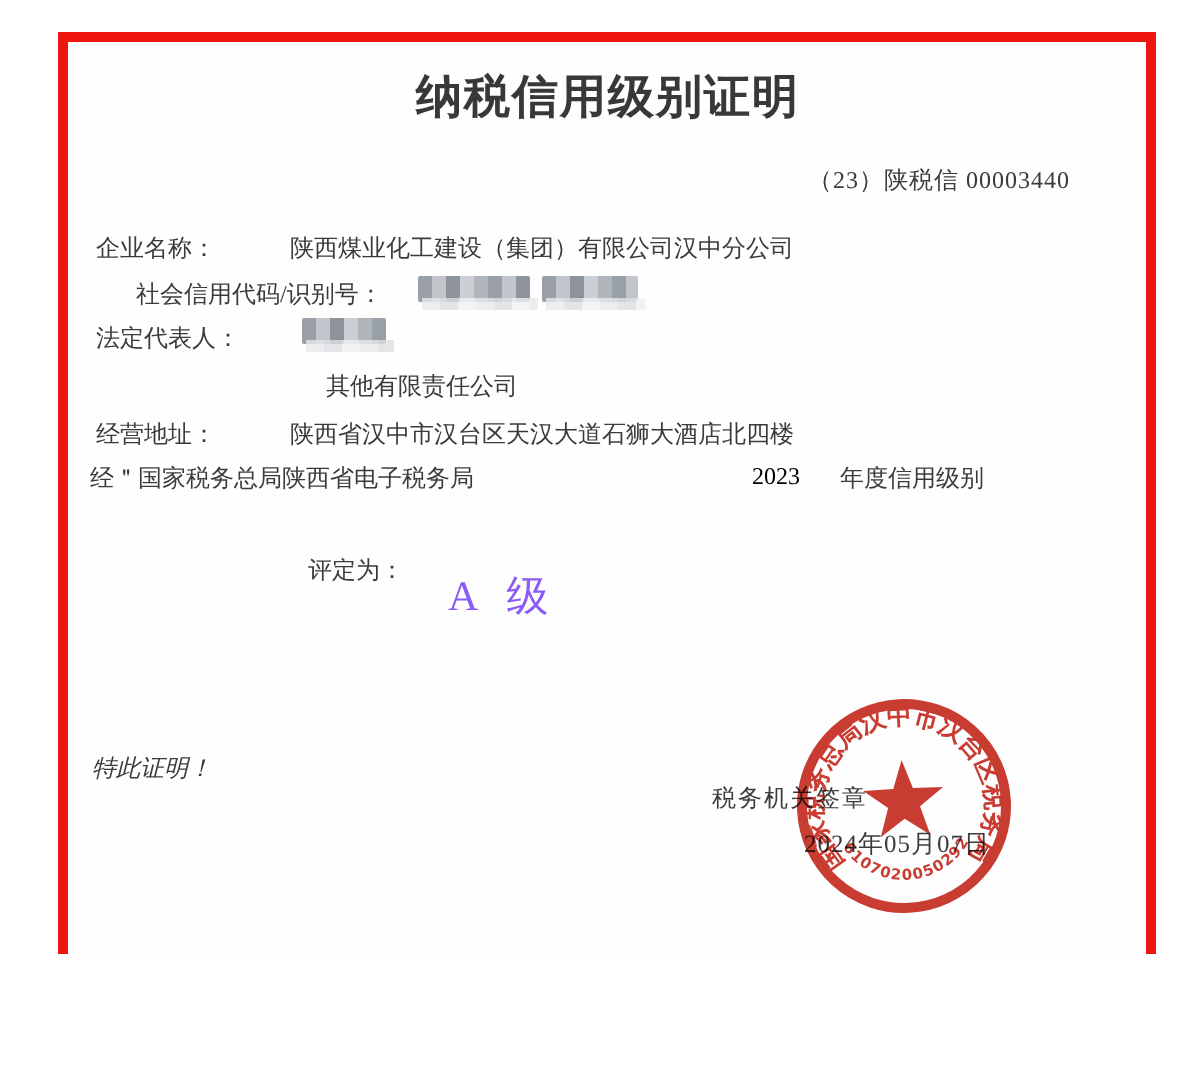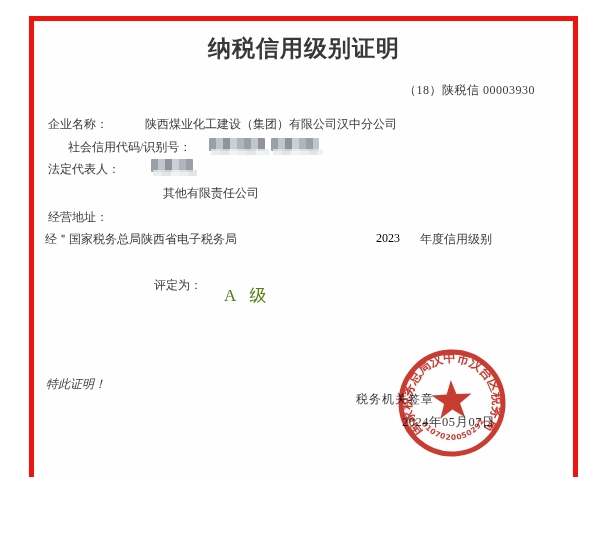--- a/index.html
+++ b/index.html
@@ -13,21 +13,21 @@
   }
   .abs{position:absolute;white-space:nowrap;}
   .title{
     left:104px;top:33px;width:400px;text-align:center;
     font-size:23px;font-weight:600;letter-spacing:1px;color:#383838;
   }
   .doc-no{left:404px;top:82px;font-size:12px;letter-spacing:0.5px;}
   .fs12{font-size:12px;}
   .lab{color:#3b3b3b;}
   .red-text{color:#000000;}
-  .rating-value{font-size:17px;letter-spacing:5px;color:#4d7c0f;}
+  .rating-value{font-size:21px;letter-spacing:5px;color:#8b5cf6;}
   .redact{
     position:absolute;height:13px;border-radius:1px;
     background:
       linear-gradient(180deg, rgba(0,0,0,0) 0 0) ,
       repeating-linear-gradient(90deg,#9aa0a8 0 7px,#c2c6cb 7px 14px,#8d949b 14px 21px,#ccd0d4 21px 28px,#b0b5bb 28px 35px);
   }
   .redact::after{
     content:"";position:absolute;left:2px;right:-4px;top:11px;height:6px;
     background:repeating-linear-gradient(90deg,#e7e9eb 0 9px,#dcdfe2 9px 18px,#eff0f2 18px 27px);
     opacity:.8;
@@ -42,35 +42,36 @@
 </style>
 </head>
 <body>
 
 <div class="page">
 
   <div class="frame"></div>
 
   <div class="abs title">纳税信用级别证明</div>
 
-  <div class="abs doc-no">（18）陕税信  00003930</div>
+  <div class="abs doc-no">（23）陕税信  00003440</div>
 
   <div class="abs fs12 lab" style="left:48px;top:116px;text-align:center;">企业名称：</div>
   <div class="abs fs12" style="left:145px;top:116px;">陕西煤业化工建设（集团）有限公司汉中分公司</div>
 
   <div class="abs fs12 lab" style="left:48px;top:139px;margin-left:20px;">社会信用代码/识别号：</div>
   <div class="redact" style="left:209px;top:138px;width:56px;"></div>
   <div class="redact" style="left:271px;top:138px;width:48px;"></div>
 
   <div class="abs fs12 lab" style="left:48px;top:161px;">法定代表人：</div>
   <div class="redact" style="left:151px;top:159px;width:42px;"></div>
 
   <div class="abs fs12" style="left:163px;top:185px;">其他有限责任公司</div>
 
   <div class="abs fs12 lab" style="left:48px;top:209px;">经营地址：</div>
+  <div class="abs fs12" style="left:145px;top:209px;">陕西省汉中市汉台区天汉大道石狮大酒店北四楼</div>
 
   <div class="abs fs12" style="left:45px;top:231px;">经＂国家税务总局陕西省电子税务局</div>
   <div class="abs fs12 red-text" style="left:376px;top:231px;">2023</div>
   <div class="abs fs12" style="left:420px;top:231px;">年度信用级别</div>
 
   <div class="abs fs12 lab" style="left:154px;top:277px;">评定为：</div>
   <div class="abs rating-value" style="left:224px;top:284px;">A 级</div>
 
   <div class="abs fs12" style="left:46px;top:376px;font-style:italic;">特此证明！</div>
   <div class="abs fs12" style="left:356px;top:391px;letter-spacing:1px;">税务机关签章</div>

